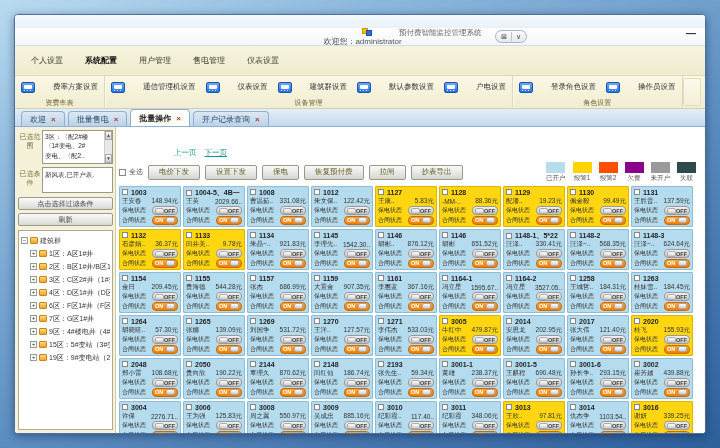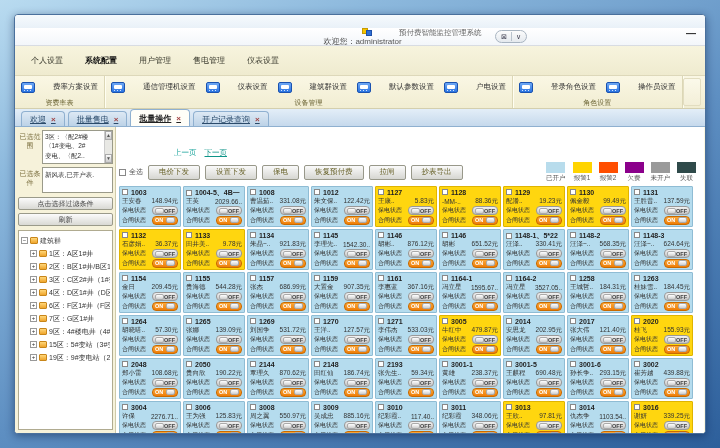--- a/index.html
+++ b/index.html
@@ -47,21 +47,21 @@
   .mon::before { content:''; position:absolute; left:2px; top:2px; right:2px; height:4px; background:#fff; border-radius:1px; }
   .mon::after { content:''; position:absolute; left:2px; bottom:1px; width:8px; height:1px;
     background:repeating-linear-gradient(90deg,#cfe2ff 0 1px,transparent 1px 3px); }
   .glabel { height:10px; text-align:center; font-size:7px; color:#6b6434; line-height:10px; }
 
   
   .tabstrip { height:18px; background:linear-gradient(#e3eef8,#c6d9ec); border-bottom:1px solid #8fb0d0;
     display:flex; align-items:flex-end; padding-left:6px; gap:3px; }
   .tab { height:15px; display:inline-flex; align-items:center; gap:5px; padding:0 8px;
     border:1px solid #8fb0d0; border-bottom:none; border-radius:4px 4px 0 0;
-    background:linear-gradient(#dde9f4,#bcd2e7); font-size:8px; color:#2a4a6a;text-decoration:underline; }
+    background:linear-gradient(#dde9f4,#bcd2e7); font-size:8px; color:#2a4a6a; }
   .tab.active { background:#fffef8; font-weight:bold; color:#222; height:17px; }
   .tclose { font-size:8px; color:#a04040; font-weight:bold; }
 
   
   .content { flex:1; display:flex; background:#f6f2da; min-height:0; }
 
   
   .sidebar { width:101px; flex:0 0 101px; background:#f6f2da; border-right:1px solid #cfcaa8;
     display:flex; flex-direction:column; padding:3px 2px 3px 3px; }
   .srow { display:flex; margin-bottom:3px; }

